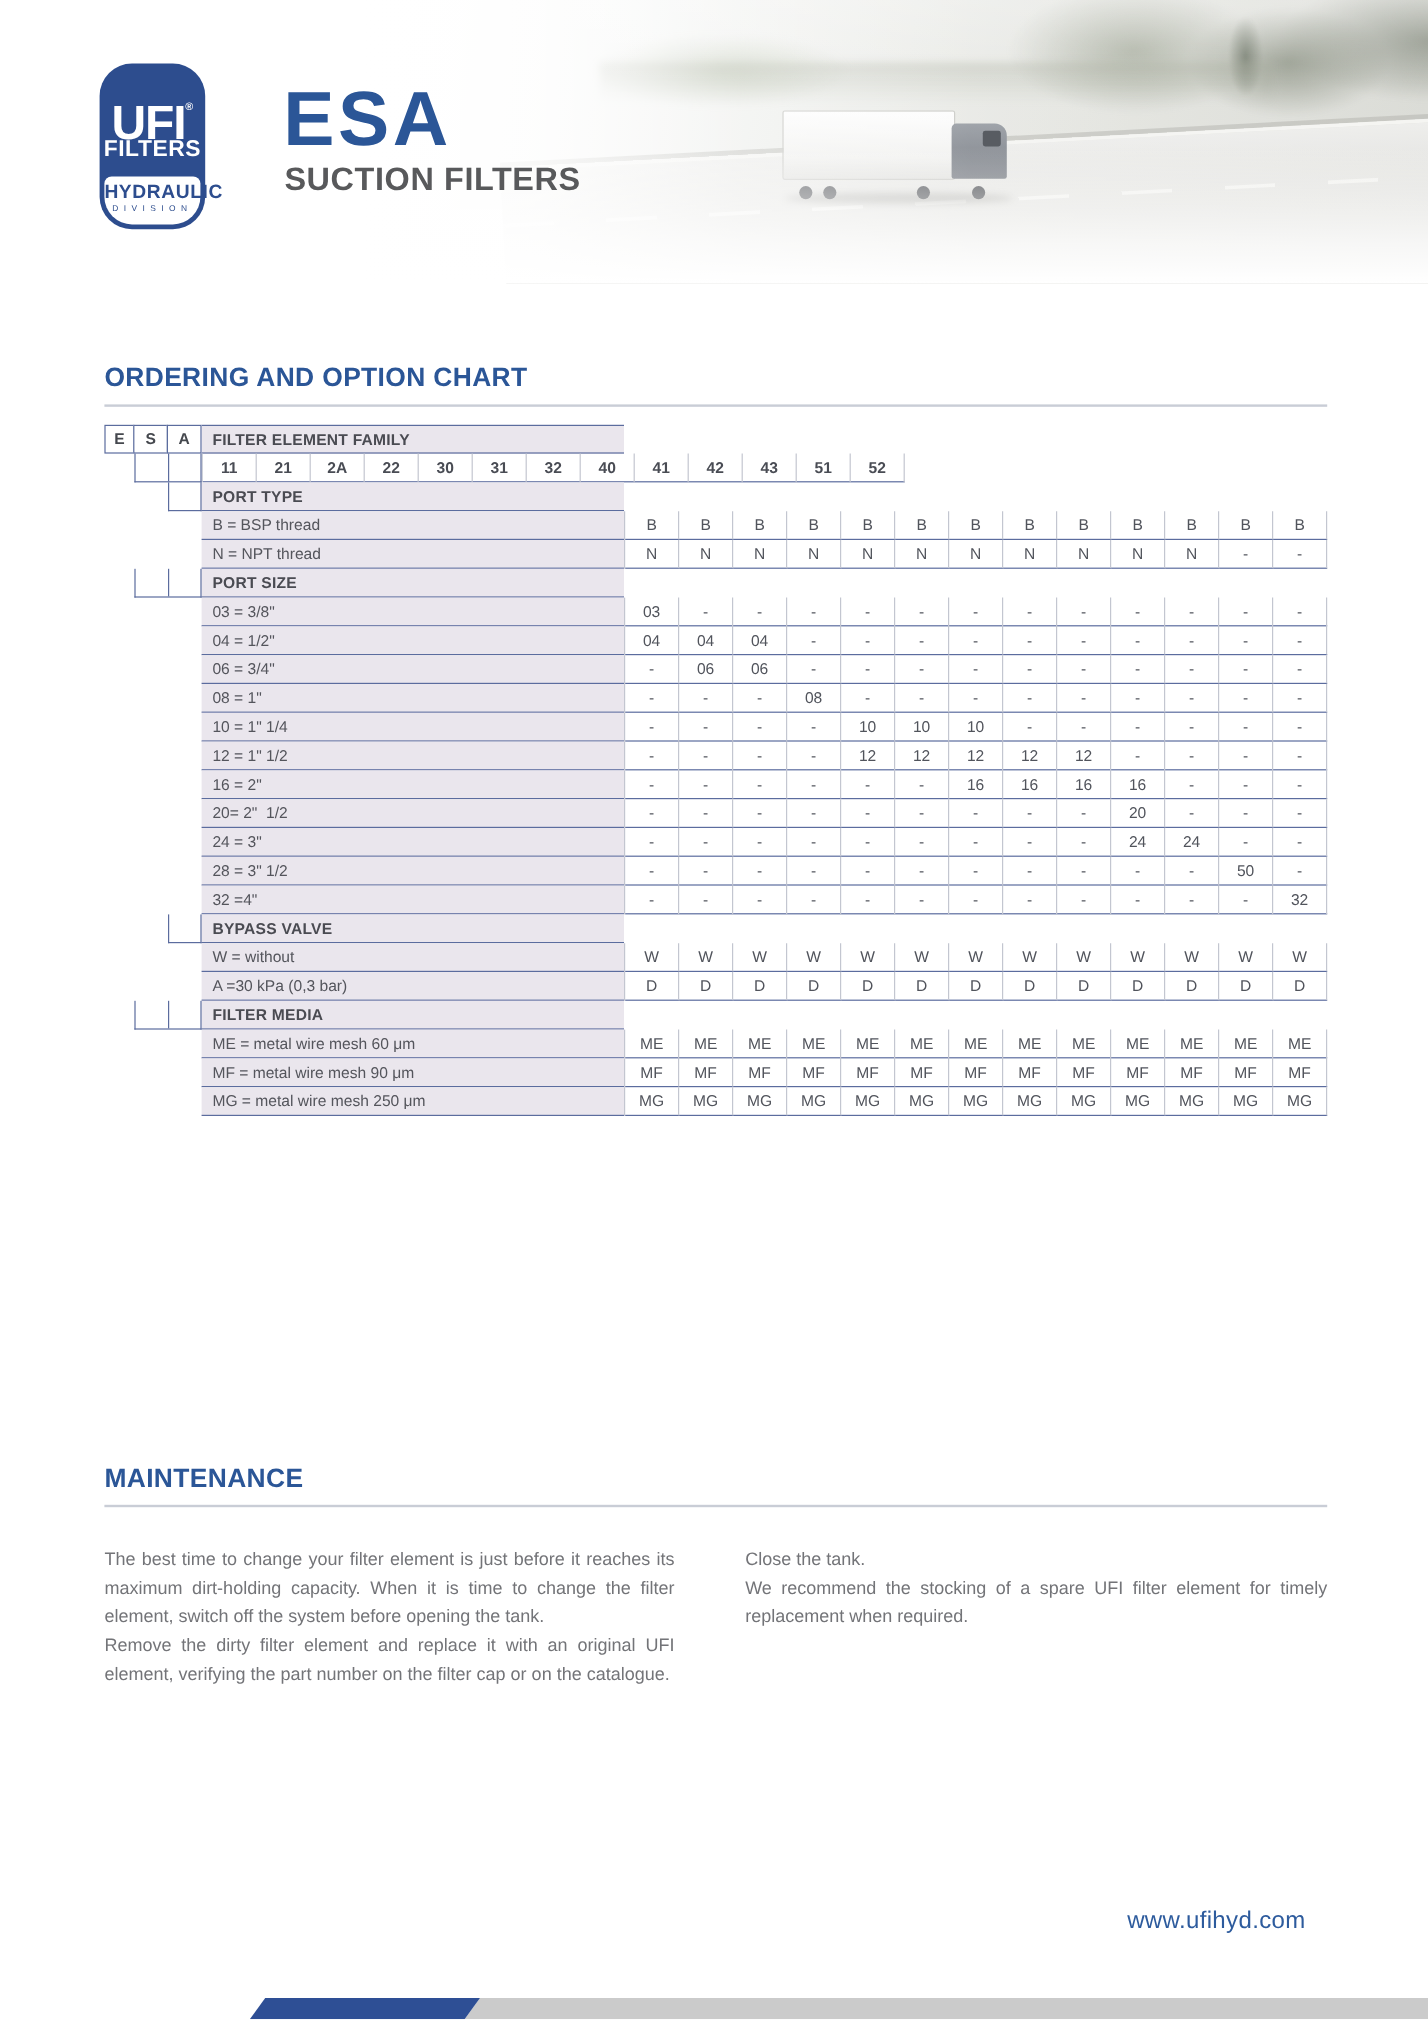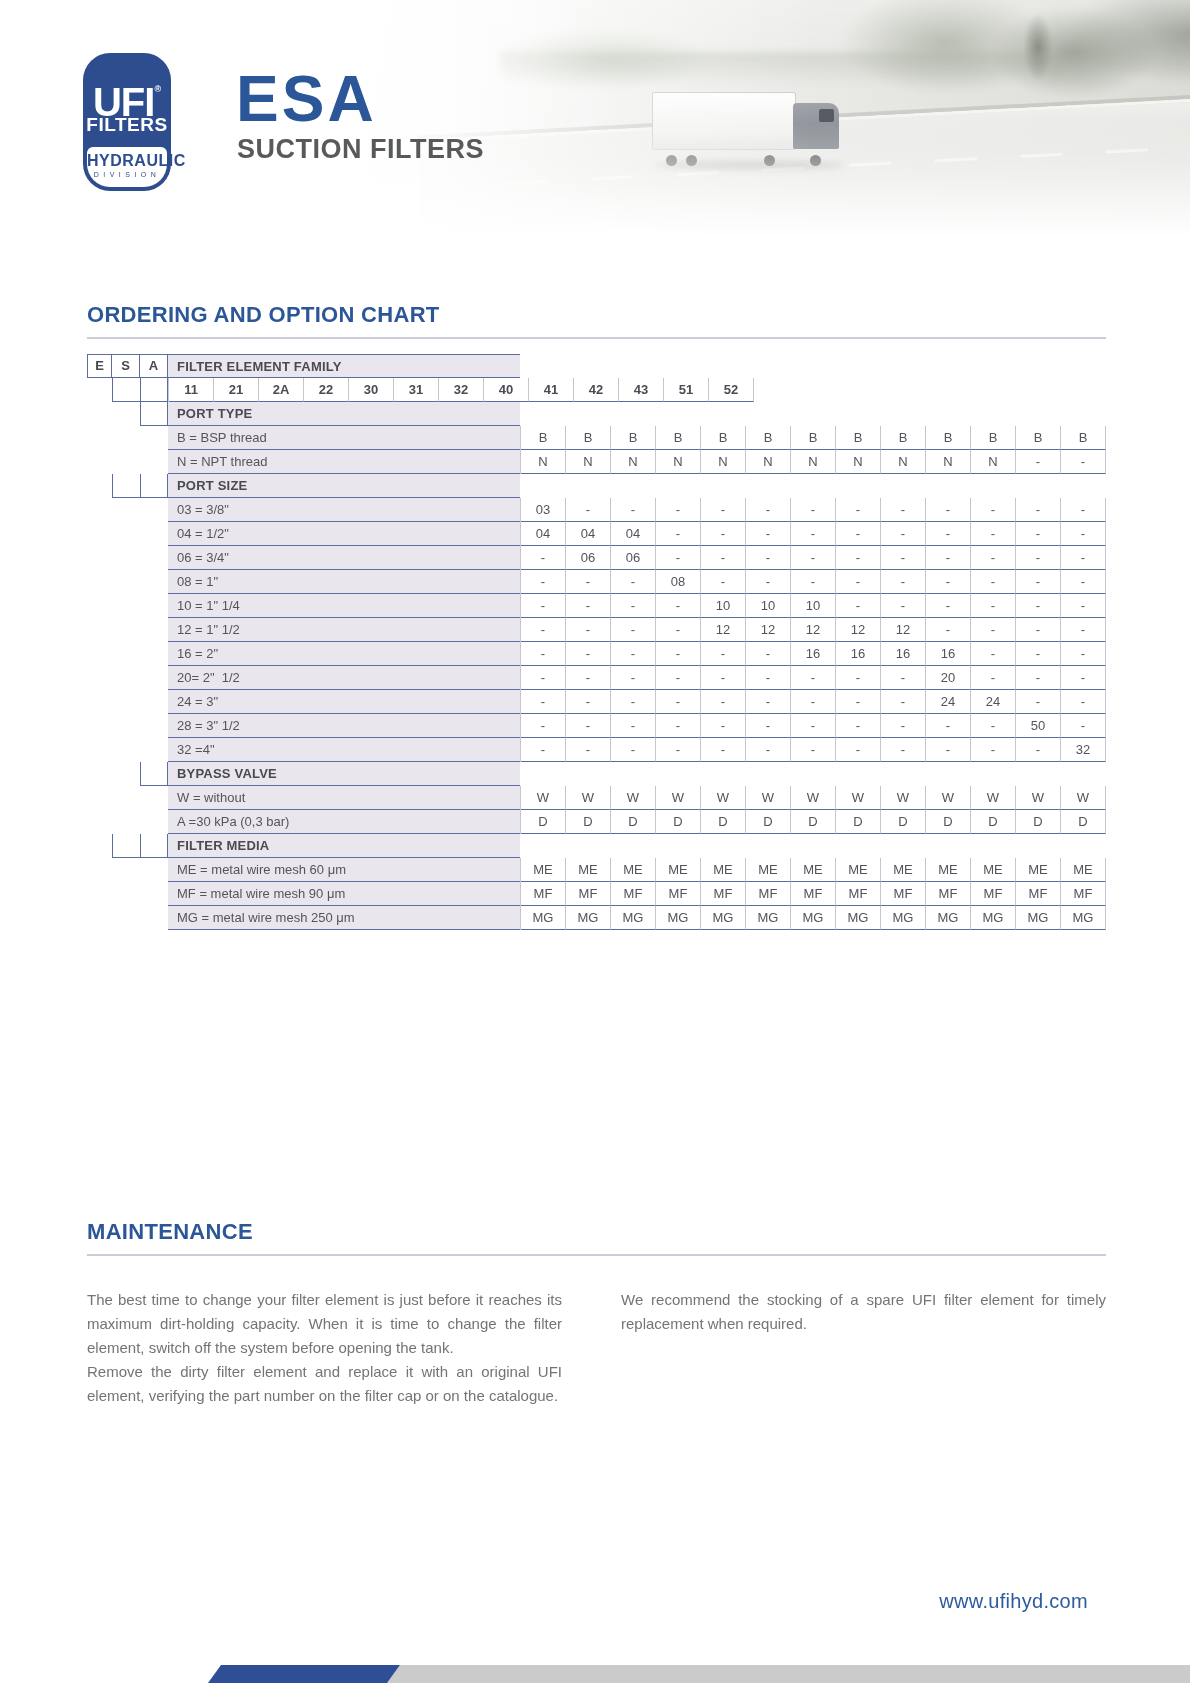--- a/index.html
+++ b/index.html
@@ -566,20 +566,21 @@
     </div>
 
   <div class="section-title" style="top:1219px;">MAINTENANCE</div>
   <div class="rule" style="top:1254px;"></div>
 
   <div class="mcol mcol-left">
     <p>The best time to change your filter element is just before it reaches its maximum dirt-holding capacity. When it is time to change the filter element, switch off the system before opening the tank.</p>
     <p>Remove the dirty filter element and replace it with an original UFI element, verifying the part number on the filter cap or on the catalogue.</p>
   </div>
   <div class="mcol mcol-right">
+    <p>Close the tank.</p>
     <p>We recommend the stocking of a spare UFI filter element for timely replacement when required.</p>
   </div>
 
   <a class="site-link" href="#">www.ufihyd.com</a>
   <div class="bar-blue"></div>
   <div class="bar-gray"></div>
 
 </div>
 
 </body></html>

